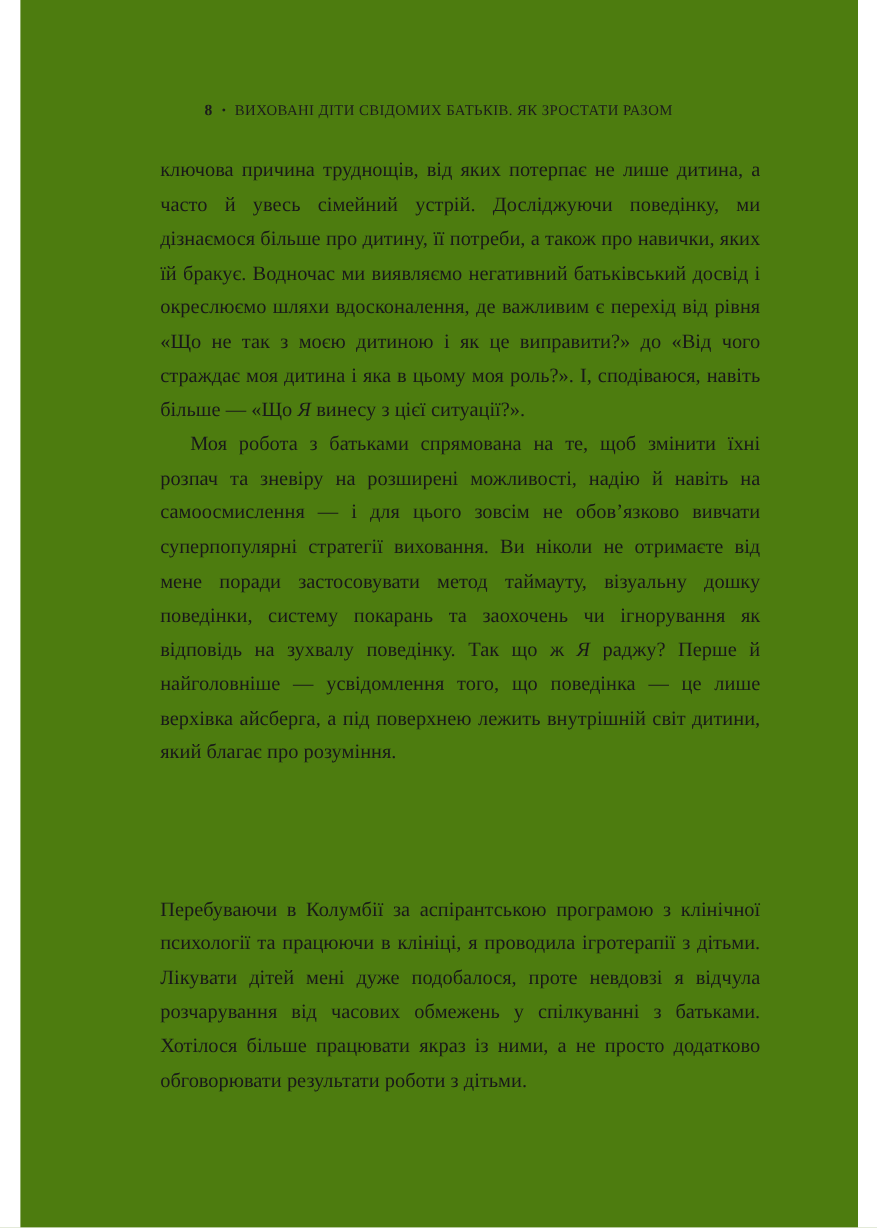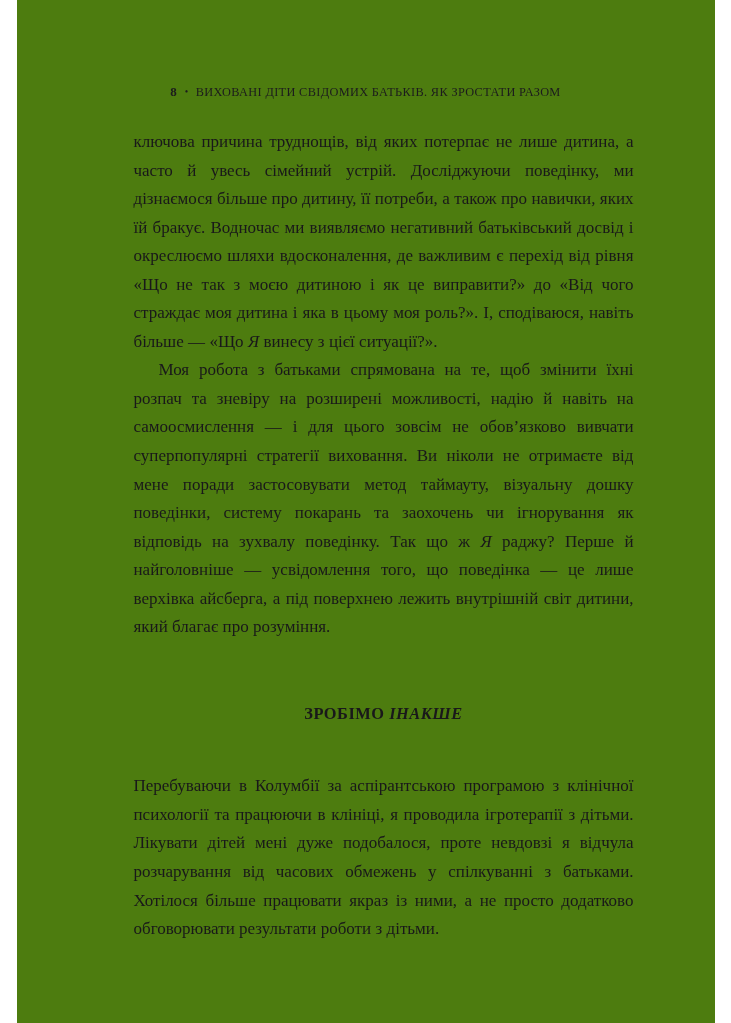--- a/index.html
+++ b/index.html
@@ -96,21 +96,20 @@
   </div>
 
   <div class="textblock">
 
     <p class="body"><span>ключова причина труднощів, від яких потерпає не лише дитина, а часто й увесь сімейний устрій. Досліджуючи поведінку, ми дізнаємося більше про дитину, її потреби, а також про навички, яких їй бракує. Водночас ми виявляємо негативний батьківський досвід і окреслюємо шляхи вдосконалення, де важливим є перехід від рівня «Що не так з моєю дитиною і як це виправити?» до «Від чого страждає моя дитина і яка в цьому моя роль?». І, сподіваюся, навіть більше — «Що </span><i>Я</i><span> винесу з цієї ситуації?».</span></p>
 
     <p class="body indent"><span>Моя робота з батьками спрямована на те, щоб змінити їхні розпач та зневіру на розширені можливості, надію й навіть на самоосмислення — і для цього зовсім не обов’язково вивчати суперпопулярні стратегії виховання. Ви ніколи не отримаєте від мене поради застосовувати метод таймауту, візуальну дошку поведінки, систему покарань та заохочень чи ігнорування як відповідь на зухвалу поведінку. Так що ж </span><i>Я</i><span> раджу? Перше й найголовніше — усвідомлення того, що поведінка — це лише верхівка айсберга, а під поверхнею лежить внутрішній світ дитини, який благає про розуміння.</span></p>
 
     <div class="spacer-before-heading"></div>
 
-    <h2 class="section-heading"><span>ЗРОБІМО </span><span class="ital">ІНАКШЕ</span></h2>
 
     <div class="spacer-after-heading"></div>
 
     <p class="body">Перебуваючи в Колумбії за аспірантською програмою з клінічної психології та працюючи в клініці, я проводила ігротерапії з дітьми. Лікувати дітей мені дуже подобалося, проте невдовзі я відчула розчарування від часових обмежень у спілкуванні з батьками. Хотілося більше працювати якраз із ними, а не просто додатково обговорювати результати роботи з дітьми.</p>
 
   </div>
 
 </div>
 
 </body></html>

